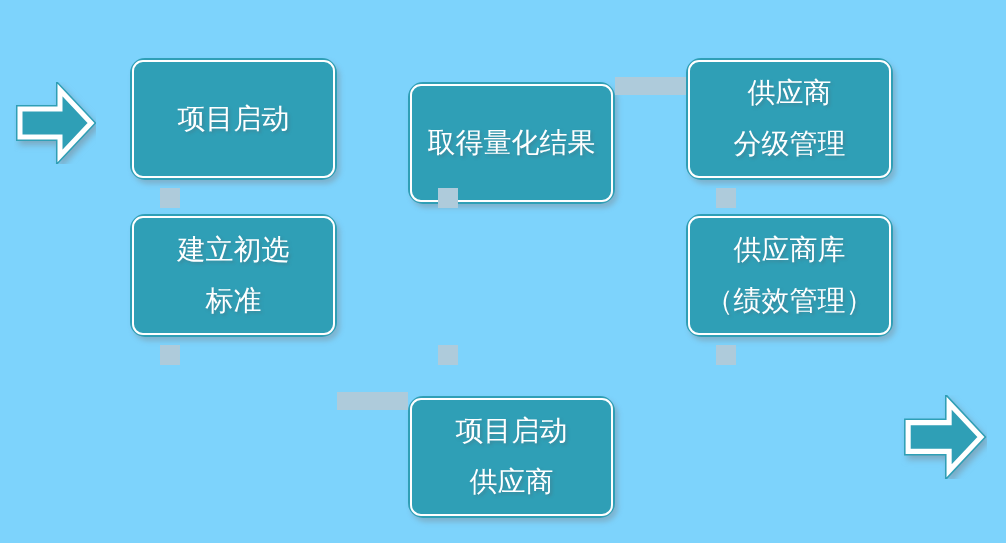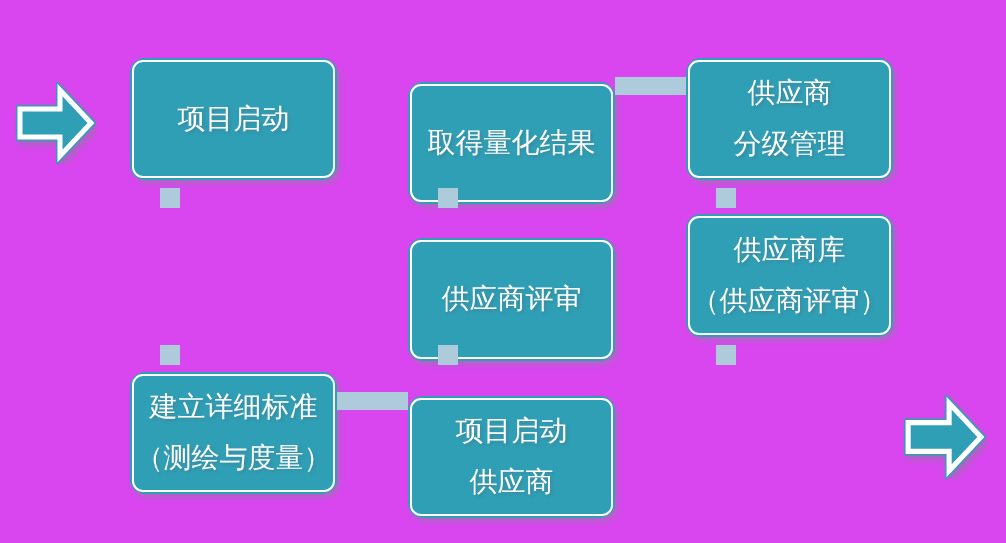--- a/index.html
+++ b/index.html
@@ -1,20 +1,20 @@
 <!DOCTYPE html>
 <html><head>
 <meta charset="utf-8">
 <style>
   html, body { margin: 0; padding: 0; background: #ffffff; }
   .canvas {
     position: relative;
     width: 1006px;
     height: 543px;
-    background: #d946ef;
+    background: #7dd3fc;
     overflow: hidden;
     font-family: "DejaVu Sans", "Liberation Sans", sans-serif;
   }
   
   .box {
     position: absolute;
     width: 207px;
     height: 122px;
     background: #2F9FB6;
     border: 2px solid #2F9FB6;
@@ -77,43 +77,40 @@
   <svg class="flow-arrow arrow-left" width="82" height="82" viewBox="0 0 82 82">
     <g style="filter: drop-shadow(3px 4px 3px rgba(120,135,145,0.55));">
       <path d="M6 27 H46 V8 L77 41 L46 74 V55 H6 Z" fill="none" stroke-width="8" stroke="#2F9FB6"></path>
       <path d="M6 27 H46 V8 L77 41 L46 74 V55 H6 Z" stroke="#ffffff" stroke-width="5" fill="#2F9FB6"></path>
     </g>
   </svg>
 
   <div class="box c0 r0">
     <span class="box-text">项目启动</span>
   </div>
-  <div class="box c0 r2">
-    <span class="box-text">建立详细标准
-（测绘与度量）</span>
+  <div class="box c0 r1">
+    <span class="box-text">建立初选
+标准</span>
   </div>
 
   <div class="box c1 r0">
     <span class="box-text">取得量化结果</span>
-  </div>
-  <div class="box c1 r1">
-    <span class="box-text">供应商评审</span>
   </div>
   <div class="box c1 r2">
     <span class="box-text">项目启动
 供应商</span>
   </div>
 
   <div class="box c2 r0">
     <span class="box-text">供应商
 分级管理</span>
   </div>
   <div class="box c2 r1">
     <span class="box-text">供应商库
-（供应商评审）</span>
+（绩效管理）</span>
   </div>
 
   <div class="conn v v1a"></div>
   <div class="conn v v1b"></div>
   <div class="conn v v2a"></div>
   <div class="conn v v2b"></div>
   <div class="conn v v3a"></div>
   <div class="conn v v3b"></div>
 
   <div class="conn h h-top"></div>

